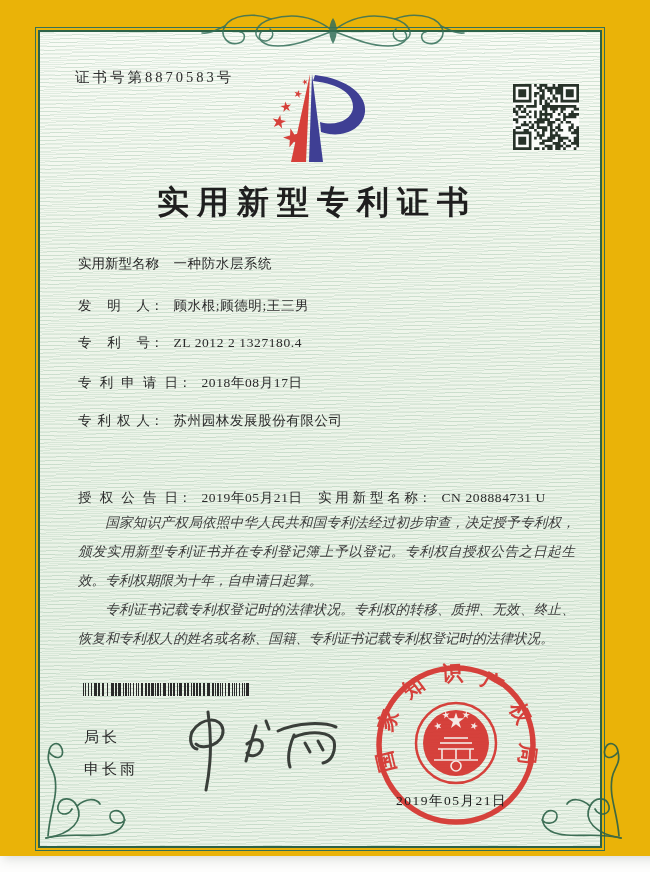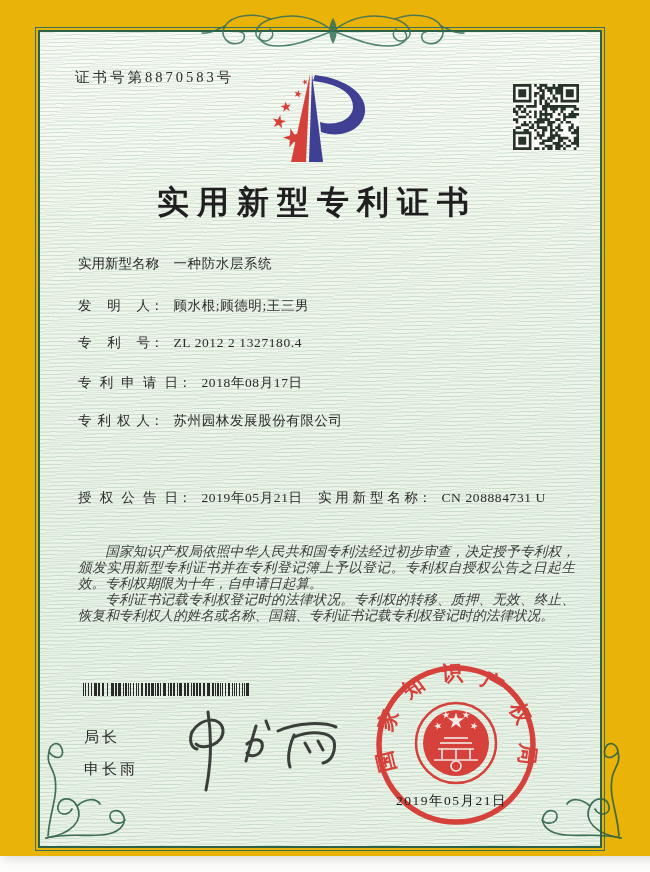--- a/index.html
+++ b/index.html
@@ -38,22 +38,22 @@
   .title{
     left:0;top:181px;width:634px;text-align:center;
     font-size:32px;font-weight:700;color:#1f1f1f;letter-spacing:8px;
   }
   .row{left:78px;font-size:13.5px;color:#2b2b2b;white-space:nowrap;}
   .row .lbl{display:inline-block;width:72px;text-align:justify;text-align-last:justify;}
   .row.wide .lbl{width:100px;}
   .row .val{margin-left:10px;letter-spacing:.6px;}
   .row .pair2{position:absolute;left:240px;top:0;}
   .body-text{
-    left:78px;top:544px;width:497px;
-    font-size:13.6px;line-height:16px;color:#3d3d3d;
+    left:78px;top:508px;width:497px;
+    font-size:13.6px;line-height:29px;color:#3d3d3d;
     font-style:italic;text-align:justify;
   }
   .body-text p{margin:0;text-indent:2em;}
   .barcode{left:83px;top:683px;}
   .signer{left:84px;font-size:15px;color:#272727;letter-spacing:3px;}
   .signature{left:178px;top:700px;}
   .seal{left:368px;top:658px;opacity:.92;}
   .seal-date{left:396px;top:792px;font-size:13.5px;color:#1d1d1d;letter-spacing:1.5px;z-index:5;}
   .footer{
     left:38px;top:824px;width:560px;text-align:center;

